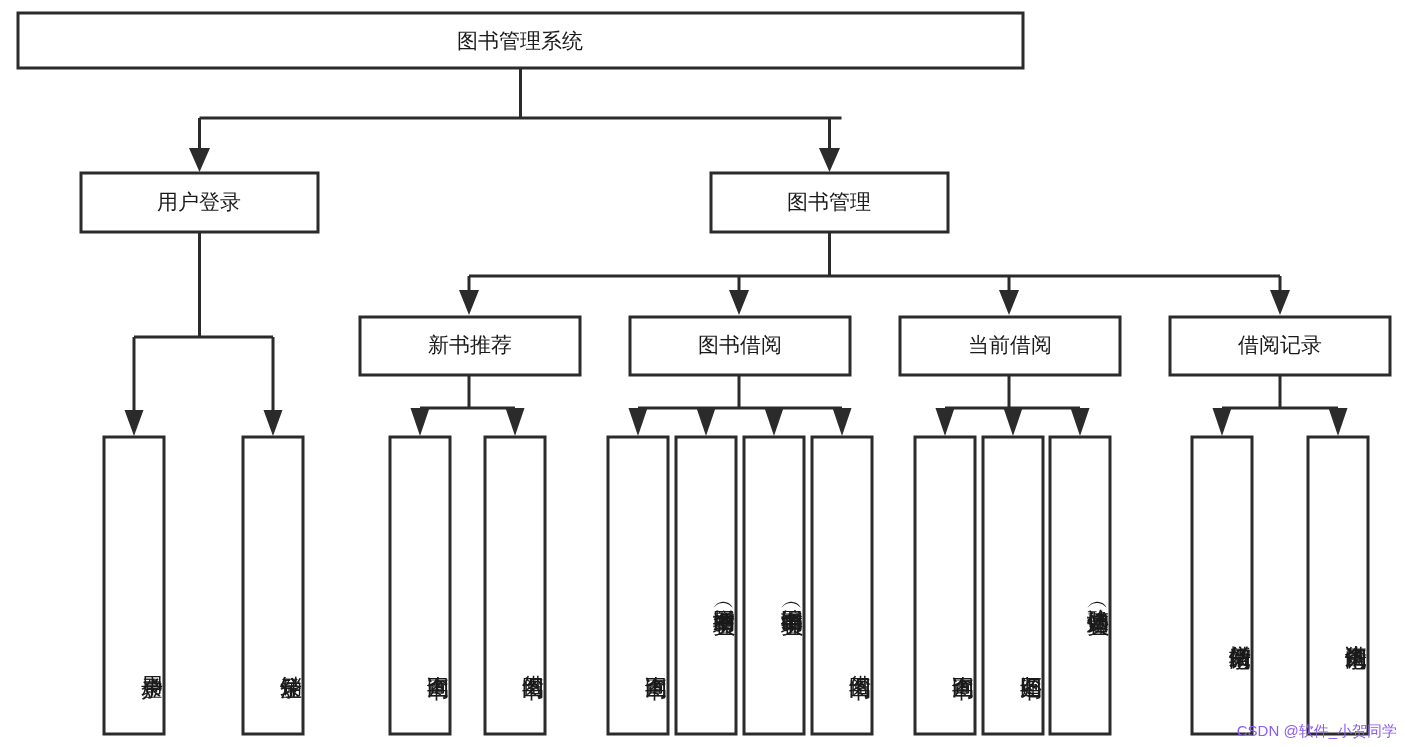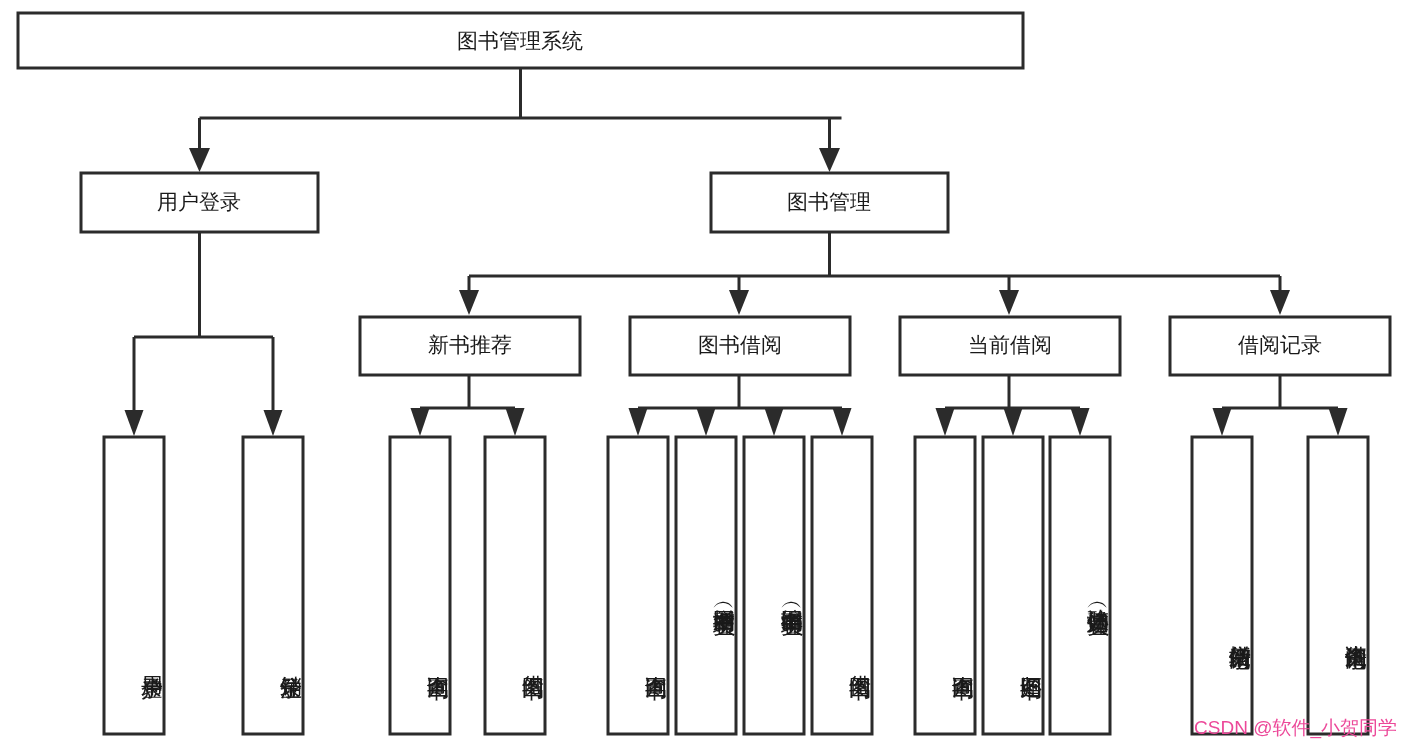--- a/index.html
+++ b/index.html
@@ -61,22 +61,22 @@
     align-items: flex-start;
     justify-content: center;
     white-space: nowrap;
     pointer-events: none;
   }
   .watermark {
     position: absolute;
     right: 8px;
     bottom: 6px;
     font-family: "Liberation Sans", "DejaVu Sans", sans-serif;
-    font-size: 19px;
-    color: #ec4899;
+    font-size: 15px;
+    color: #8b5cf6;
     white-space: nowrap;
     user-select: none;
     text-align: center;
   }
 </style>
 </head>
 <body>
 
 <div id="diagram-root">
 

